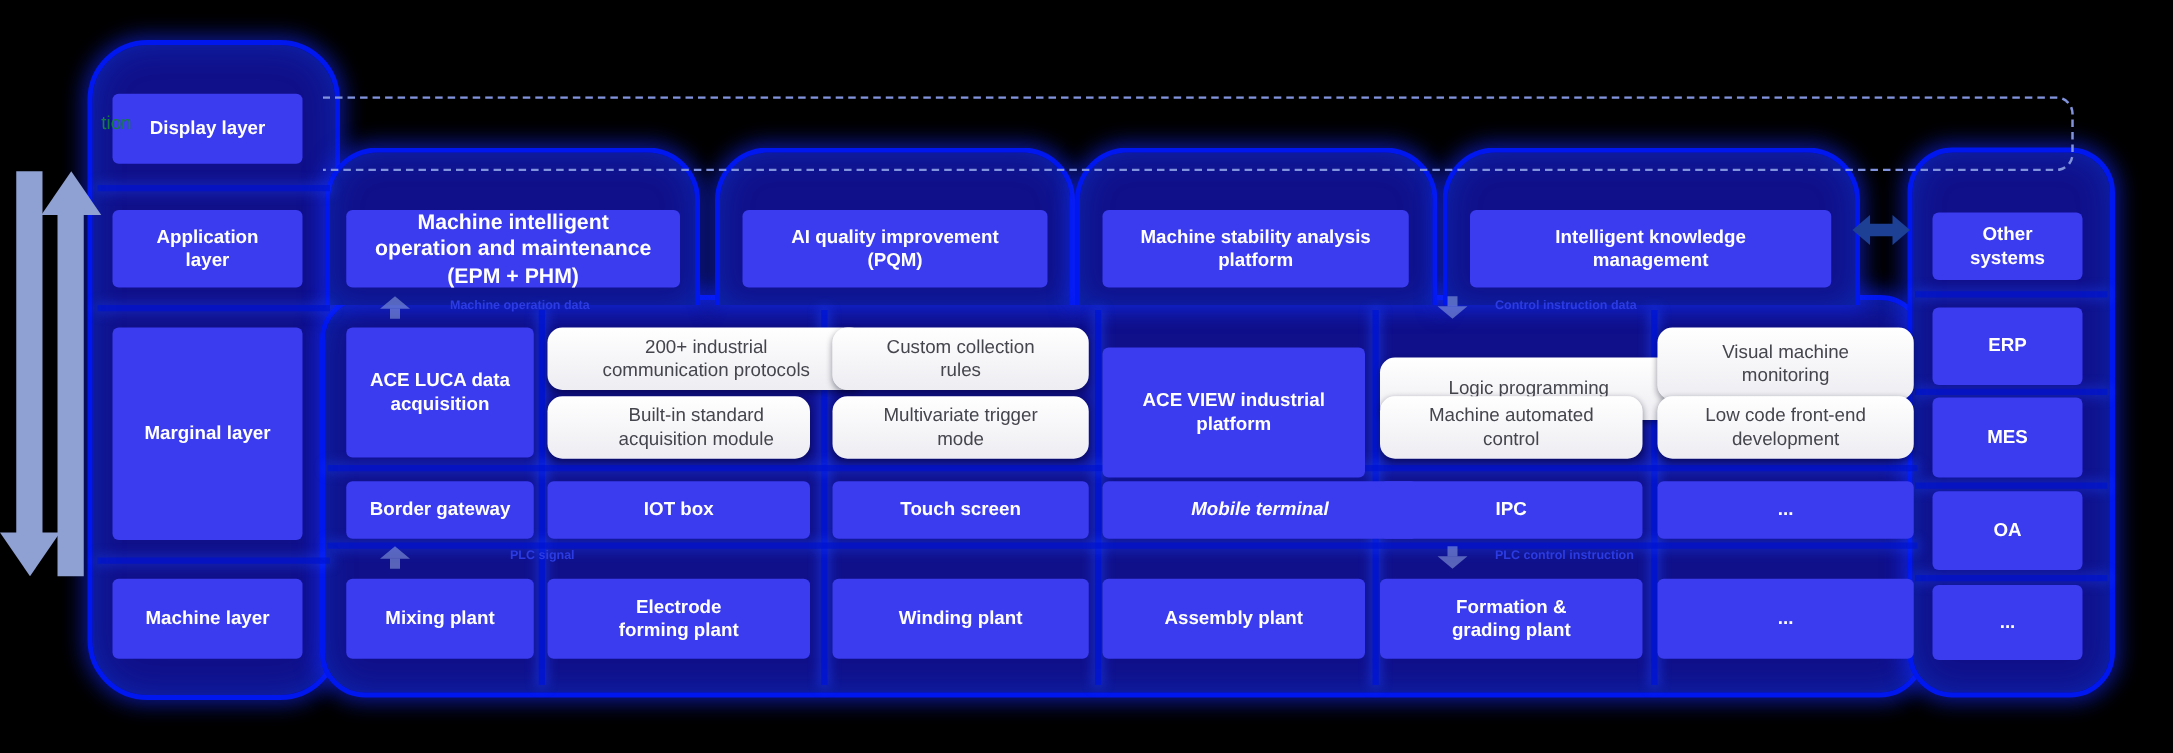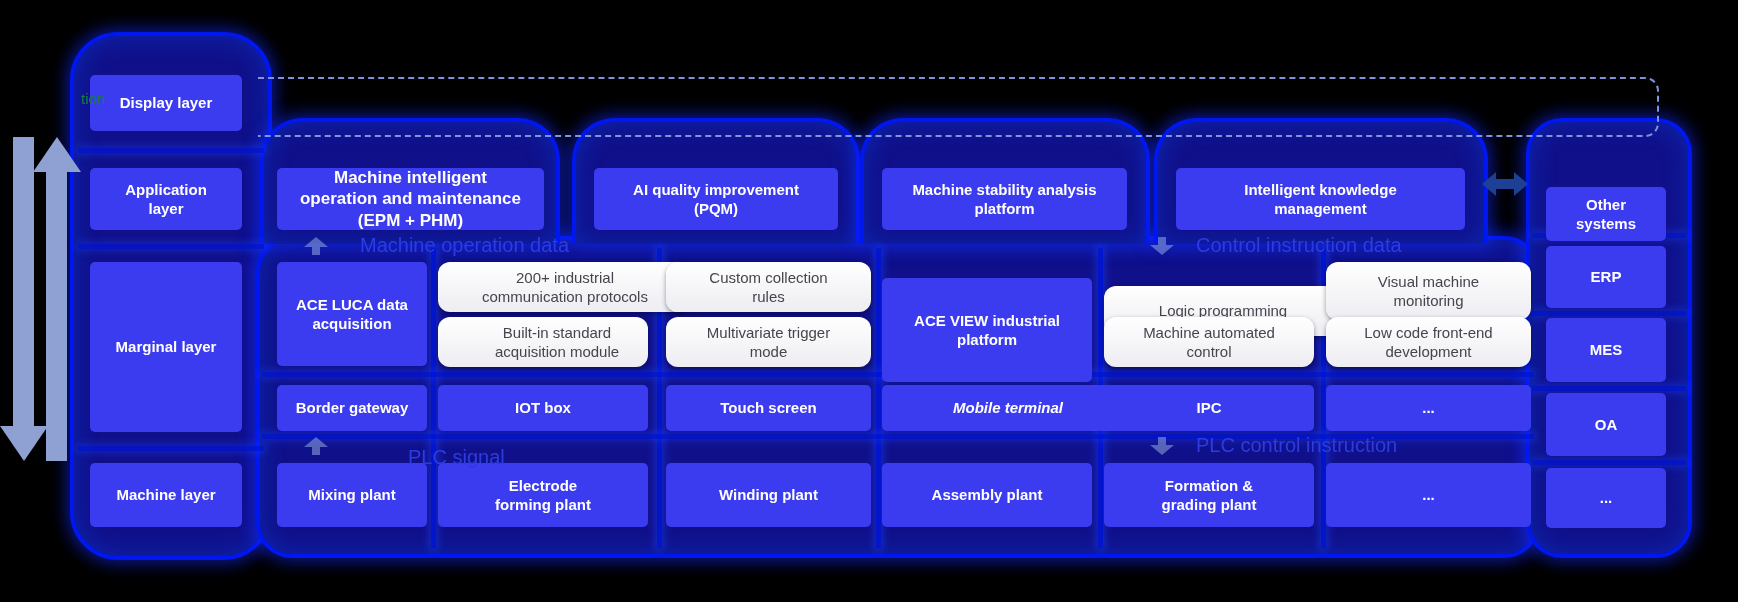--- a/index.html
+++ b/index.html
@@ -20,21 +20,21 @@
                border-bottom:2px dashed #8193dc;border-radius:0 14px 14px 0;z-index:3;}
   
   .box{position:absolute;background:#3b3bef;color:#fff;font-weight:bold;font-size:15px;
        line-height:1.27;display:flex;align-items:center;justify-content:center;
        text-align:center;white-space:pre-line;border-radius:5px;z-index:5;
        box-sizing:border-box;padding:2px 6px;}
   .white-box{background:linear-gradient(180deg,#ffffff 0%,#ededf2 100%);color:#45454d;
              font-weight:normal;font-size:15px;line-height:1.3;border-radius:12px;
              box-shadow:0 2px 5px rgba(0,0,25,.4);}
   
-  .flow-label{position:absolute;color:#2c3ce2;font-weight:normal;font-size:20px;
+  .flow-label{position:absolute;color:#2c3ce2;font-weight:bold;font-size:10px;
               line-height:18px;z-index:6;white-space:nowrap;}
   .mini-arrow{position:absolute;width:24px;height:18px;z-index:6;}
   .mini-up::before{content:"";position:absolute;left:0;top:0;border-left:12px solid transparent;
         border-right:12px solid transparent;border-bottom:10px solid rgba(148,168,224,.55);}
   .mini-up::after{content:"";position:absolute;left:8px;top:10px;width:8px;height:8px;
         background:rgba(148,168,224,.55);}
   .mini-down::before{content:"";position:absolute;left:8px;top:0;width:8px;height:8px;
         background:rgba(148,168,224,.55);}
   .mini-down::after{content:"";position:absolute;left:0;top:8px;border-left:12px solid transparent;
         border-right:12px solid transparent;border-top:10px solid rgba(148,168,224,.55);}
@@ -141,33 +141,33 @@
 development</div>
 
   <div class="box" style="left:277px;top:385px;width:150px;height:46px;">Border gateway</div>
   <div class="box" style="left:438px;top:385px;width:210px;height:46px;">IOT box</div>
   <div class="box" style="left:666px;top:385px;width:205px;height:46px;">Touch screen</div>
   <div class="box" style="left:882px;top:385px;width:252px;height:46px;font-style:italic;">Mobile terminal</div>
   <div class="box" style="left:1104px;top:385px;width:210px;height:46px;">IPC</div>
   <div class="box" style="left:1326px;top:385px;width:205px;height:46px;">...</div>
 
   <div class="mini-arrow mini-up" style="left:304px;top:437px;"></div>
-  <div class="flow-label" style="left:408px;top:436px;margin-top:12px;">PLC signal</div>
+  <div class="flow-label" style="left:408px;top:436px;">PLC signal</div>
   <div class="mini-arrow mini-down" style="left:1150px;top:437px;"></div>
   <div class="flow-label" style="left:1196px;top:436px;">PLC control instruction</div>
 
   <div class="box" style="left:277px;top:463px;width:150px;height:64px;">Mixing plant</div>
   <div class="box" style="left:438px;top:463px;width:210px;height:64px;">Electrode
 forming plant</div>
   <div class="box" style="left:666px;top:463px;width:205px;height:64px;">Winding plant</div>
   <div class="box" style="left:882px;top:463px;width:210px;height:64px;">Assembly plant</div>
   <div class="box" style="left:1104px;top:463px;width:210px;height:64px;">Formation &amp;
 grading plant</div>
   <div class="box" style="left:1326px;top:463px;width:205px;height:64px;">...</div>
 
-  <div class="box" style="left:1546px;top:170px;width:120px;height:54px;margin-top:17px;">Other
+  <div class="box" style="left:1546px;top:170px;width:120px;height:54px;">Other
 systems</div>
   <div class="box" style="left:1546px;top:246px;width:120px;height:62px;">ERP</div>
   <div class="box" style="left:1546px;top:318px;width:120px;height:64px;">MES</div>
   <div class="box" style="left:1546px;top:393px;width:120px;height:63px;">OA</div>
   <div class="box" style="left:1546px;top:468px;width:120px;height:60px;">...</div>
 
 </div>
 
 </body></html>

